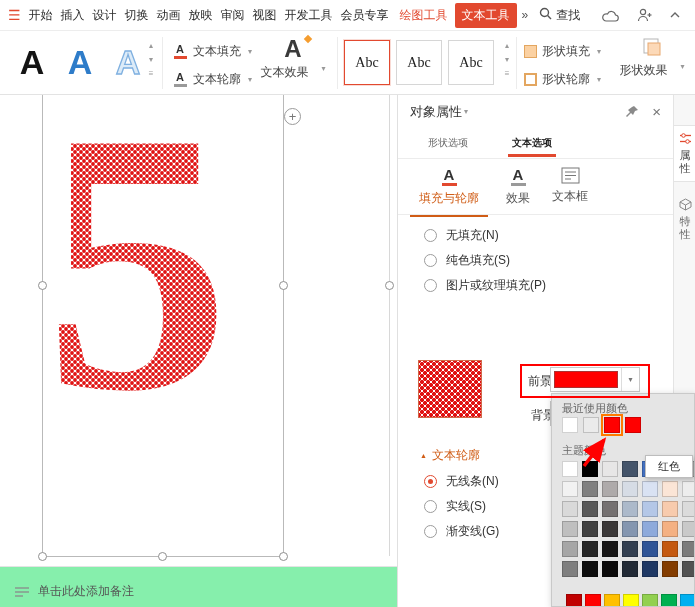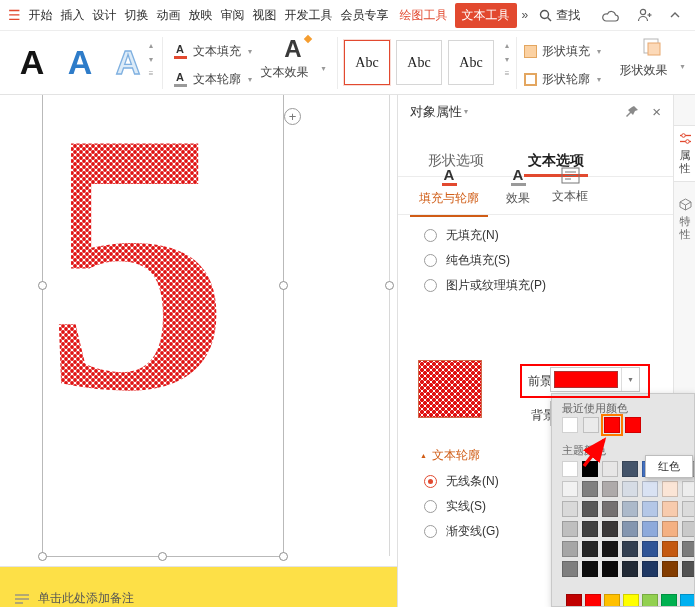--- a/index.html
+++ b/index.html
@@ -8,21 +8,21 @@
 svg{display:block}
 
 
 #menubar{position:absolute;left:0;top:0;width:695px;height:31px;background:#fff;border-bottom:1px solid #ededed;display:flex;align-items:center;padding-left:8px;white-space:nowrap;z-index:20}
 .menu-logo{color:#e2492f;font-size:14px;margin-right:4px;cursor:pointer}
 .menu-items{display:flex;align-items:center}
 .menu-item{padding:0 3px;margin:0 1px;font-size:12px;color:#2b2b2b;cursor:pointer}
 .menu-drawtools{color:#e2492f;padding:0 4px;margin-left:3px;cursor:pointer}
 .menu-texttools{background:#e2492f;color:#fff;padding:4px 7px;border-radius:2px;margin-left:3px;cursor:pointer}
 .menu-more{color:#555;padding:0 5px;font-size:12px;cursor:pointer}
-.menu-search{display:flex;align-items:center;gap:4px;margin-left:6px;color:#333;cursor:pointer}
+.menu-search{display:flex;gap:4px;margin-left:6px;color:#333;cursor:pointer}
 .menu-right{margin-left:auto;display:flex;gap:16px;align-items:center;padding-right:14px}
 
 
 #toolbar{position:absolute;left:0;top:31px;width:695px;height:64px;background:#fff;border-bottom:1px solid #e3e3e3;z-index:19}
 .wa{position:absolute;top:4px;width:40px;height:54px;display:flex;align-items:center;justify-content:center;font-weight:bold;font-size:34px;cursor:pointer}
 .wa1{left:12px;color:#141414}
 .wa2{left:60px;color:#2e7cc9}
 .wa3{left:108px;color:#dcebf8;-webkit-text-stroke:1.3px #7fb0e0}
 .mini-scroll{position:absolute;width:14px;display:flex;flex-direction:column;align-items:center;color:#9a9a9a;font-size:8px;line-height:14px;cursor:pointer}
 .tdiv{position:absolute;top:6px;width:1px;height:52px;background:#ececec}
@@ -43,29 +43,29 @@
 .sq-fill{width:13px;height:13px;background:#fbd1a2;border:1px solid #e3a660;flex:none}
 .sq-outline{width:13px;height:13px;border:2px solid #e3a660;background:#fff;flex:none}
 
 
 #canvas{position:absolute;left:0;top:95px;width:397px;height:471px;background:#fff;overflow:hidden}
 .sel-line{position:absolute;background:#b9b9b9;z-index:2}
 .ph-line{position:absolute;background:#d8d8d8;z-index:2}
 .handle{position:absolute;width:9px;height:9px;border:1px solid #8f8f8f;border-radius:50%;background:#fff;z-index:3;cursor:pointer}
 #plus-handle{position:absolute;left:284px;top:13px;width:17px;height:17px;border:1px solid #9a9a9a;border-radius:50%;background:#fff;color:#777;display:flex;align-items:center;justify-content:center;font-size:13px;line-height:1;z-index:3;cursor:pointer}
 #digit5{position:absolute;left:36px;top:0;z-index:1}
-#notes-bar{position:absolute;left:0;top:566px;width:397px;height:41px;background:#fde047;border-top:1px solid #e4e4e4;display:flex;align-items:flex-end;padding:9px 0 0 14px}
+#notes-bar{position:absolute;left:0;top:566px;width:397px;height:41px;background:#86efac;border-top:1px solid #e4e4e4;display:flex;align-items:center;padding:9px 0 0 14px}
 #notes-bar .row{display:flex;align-items:center;gap:8px;color:#555;font-size:12px}
 
 
 #panel{position:absolute;left:397px;top:95px;width:276px;height:512px;background:#fff;border-left:1px solid #e0e0e0}
 .p-header{position:absolute;left:0;top:0;right:0;height:33px;display:flex;align-items:center;padding:0 12px;font-size:13px;color:#333}
 .p-hicons{margin-left:auto;display:flex;align-items:center;gap:13px}
 .p-close{font-size:15px;color:#777;cursor:pointer;line-height:1}
-.p-tabs{position:absolute;left:0;top:51px;right:0;height:31px;display:flex;align-items:center;padding-left:28px;gap:40px;border-bottom:1px solid #ececec;font-size:14px}
+.p-tabs{position:absolute;left:0;top:33px;right:0;height:31px;display:flex;align-items:center;padding-left:28px;gap:40px;border-bottom:1px solid #ececec;font-size:10px}
 .p-tab{color:#666;cursor:pointer;position:relative;padding:6px 2px}
 .p-tab.active{color:#1f1f1f;font-weight:bold}
 .p-tab.active::after{content:"";position:absolute;left:-2px;right:-2px;bottom:-1px;height:3px;background:#e2492f}
 .p-subtabs{position:absolute;left:0;top:64px;right:0;height:56px;border-bottom:1px solid #ececec}
 .subtab{position:absolute;top:8px;display:flex;flex-direction:column;align-items:center;gap:4px;font-size:12px;color:#555;cursor:pointer}
 .subtab .icA b{font-size:15px;line-height:15px}
 .subtab .icA .bar{width:15px}
 .subtab.active{color:#d05c15}
 .subtab.active::after{content:"";position:absolute;bottom:-10px;left:0;right:0;height:2px;background:#d05c15}
 #fill-radios{position:absolute;left:0;top:128px;right:0}

